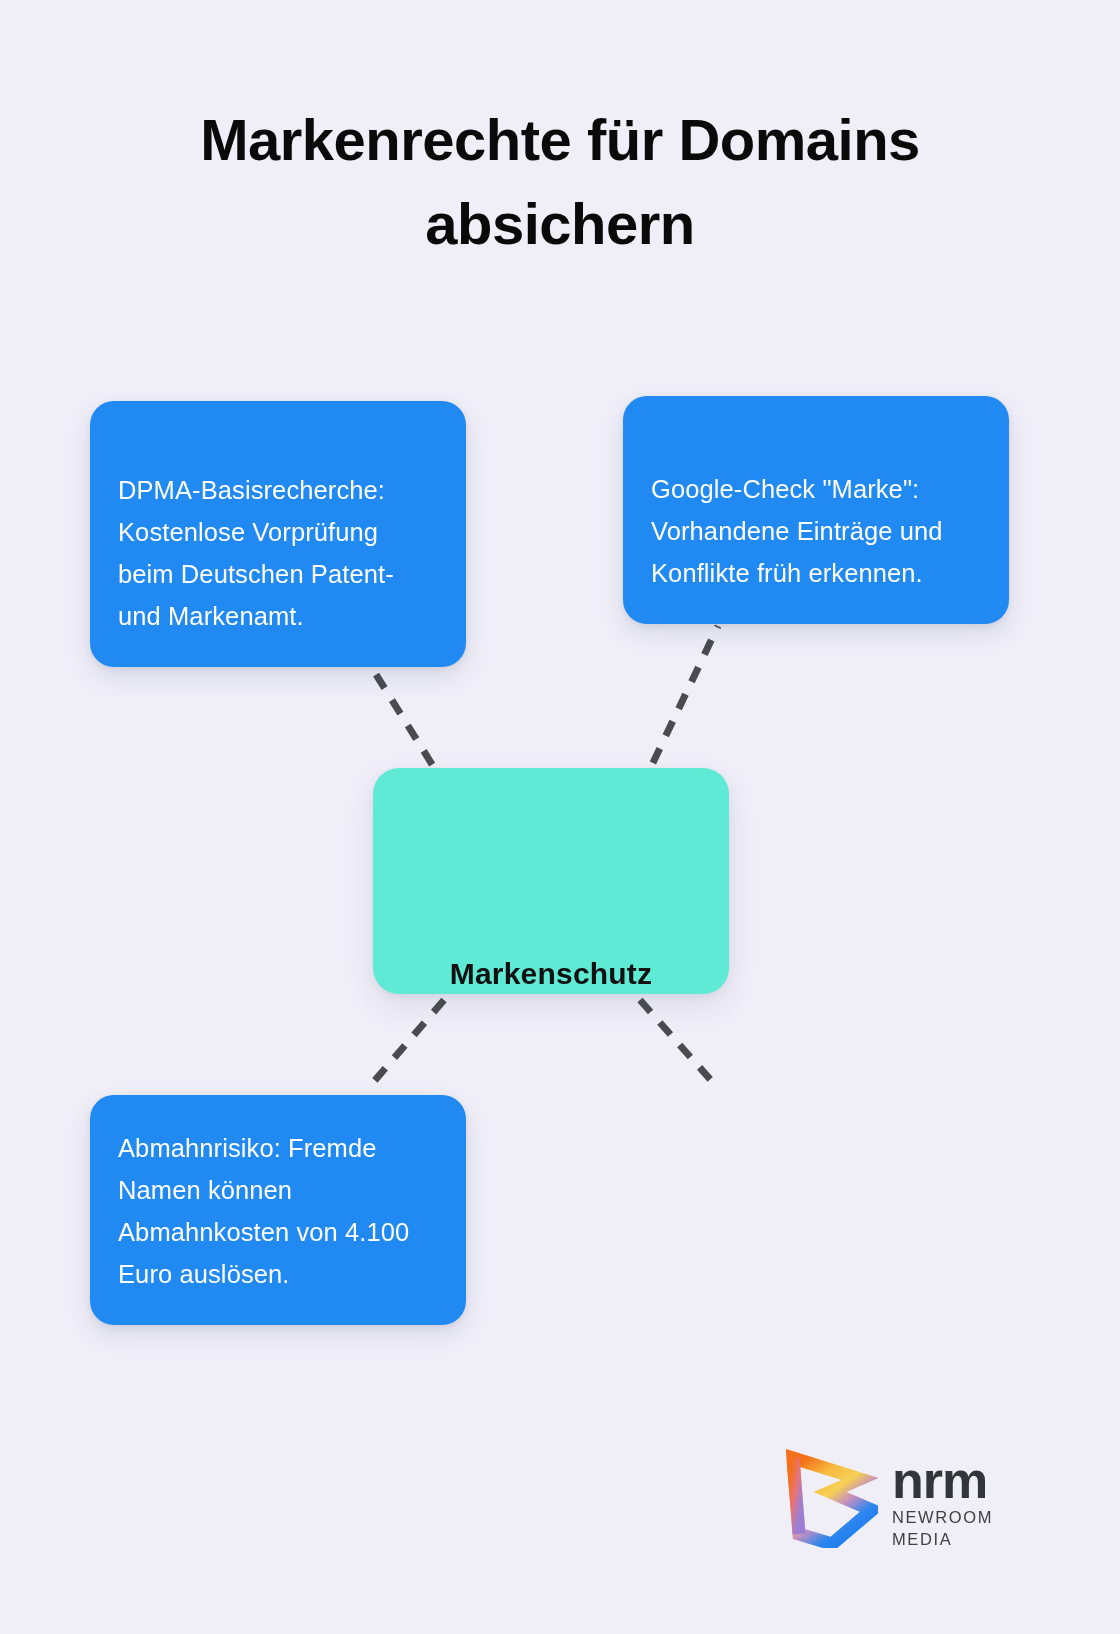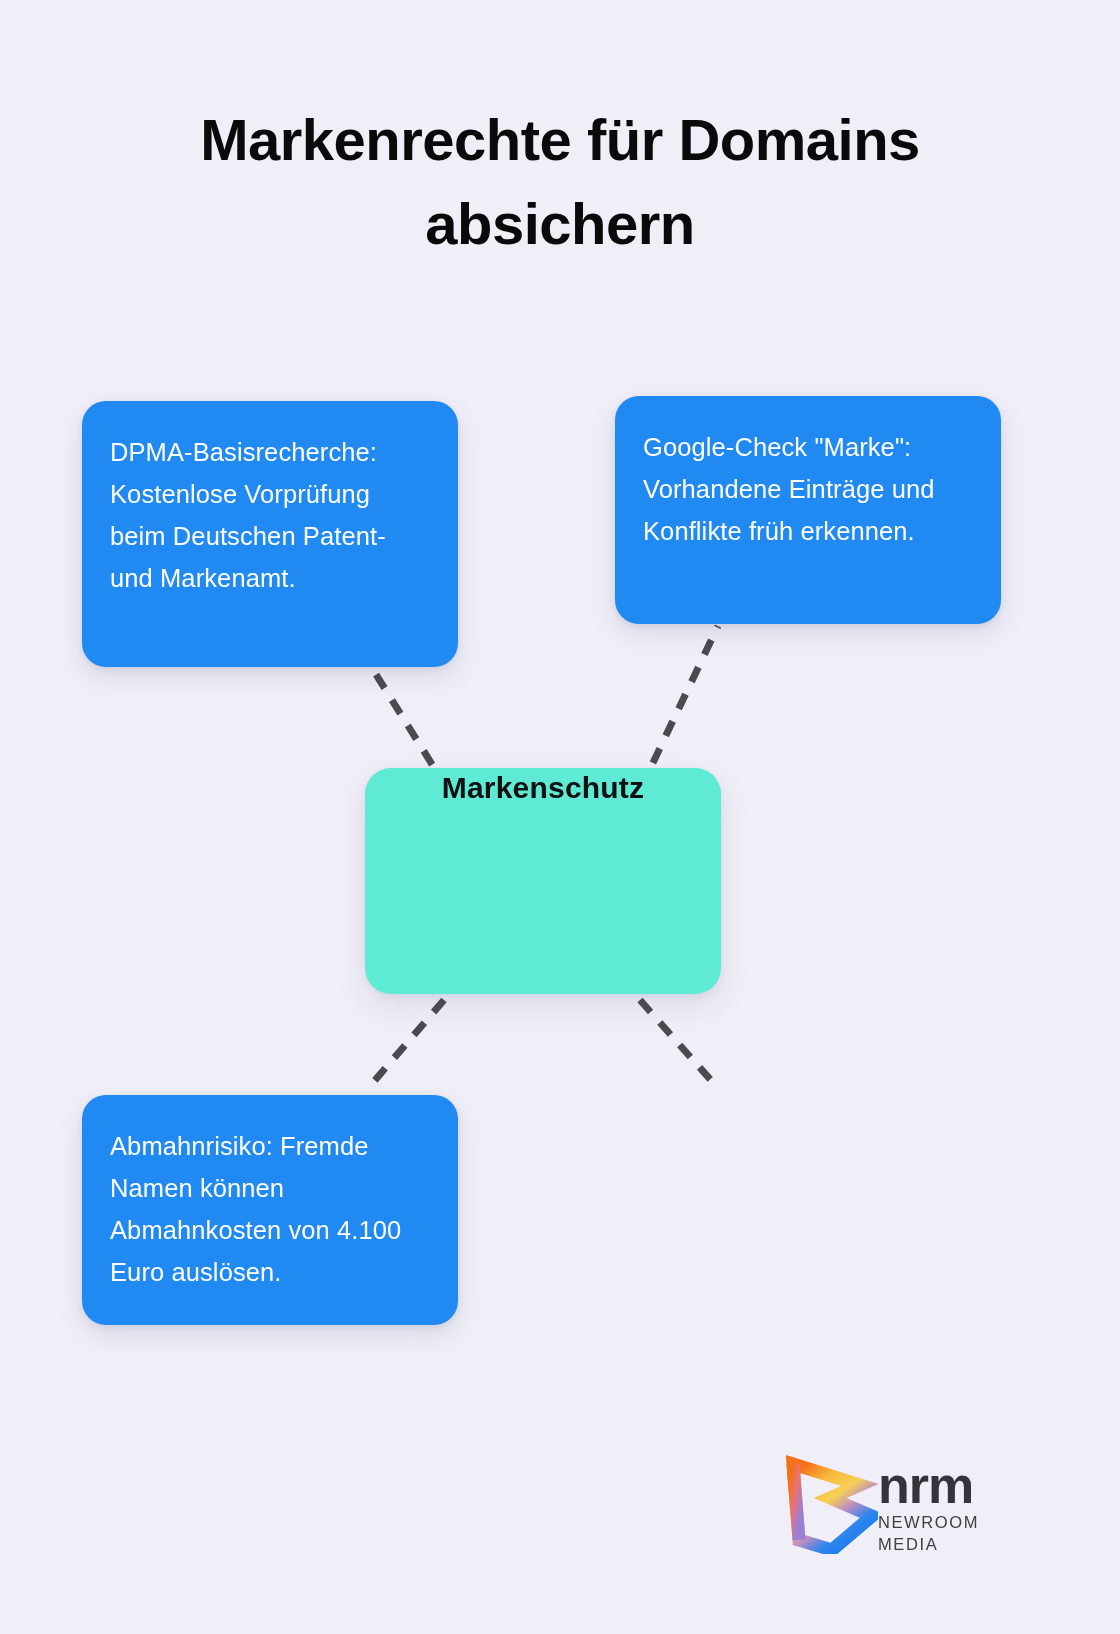--- a/index.html
+++ b/index.html
@@ -46,21 +46,22 @@
     height: 1634px;
     pointer-events: none;
   }
 
   
   .node {
     position: absolute;
     box-sizing: border-box;
     border-radius: 24px;
     display: flex;
-    align-items: flex-start;
+    align-items: flex-end;
+    margin-left: 8px;
   }
 
   .node-leaf {
     background: #2189f2;
     color: #ffffff;
     padding: 30px 30px 30px 28px;
     box-shadow: 0 10px 24px rgba(70, 80, 120, 0.14),
                 0 2px 6px rgba(70, 80, 120, 0.10);
   }
 
@@ -100,22 +101,22 @@
   }
 
   
   .logo {
     position: absolute;
     left: 786px;
     top: 1448px;
     width: 248px;
     height: 112px;
     display: flex;
-    align-items: center;
-    gap: 0;
+    align-items: flex-start;
+    gap: 14px;
   }
   .logo-mark {
     width: 92px;
     height: 100px;
     flex: 0 0 auto;
   }
   .logo-words {
     display: flex;
     flex-direction: column;
     justify-content: center;

